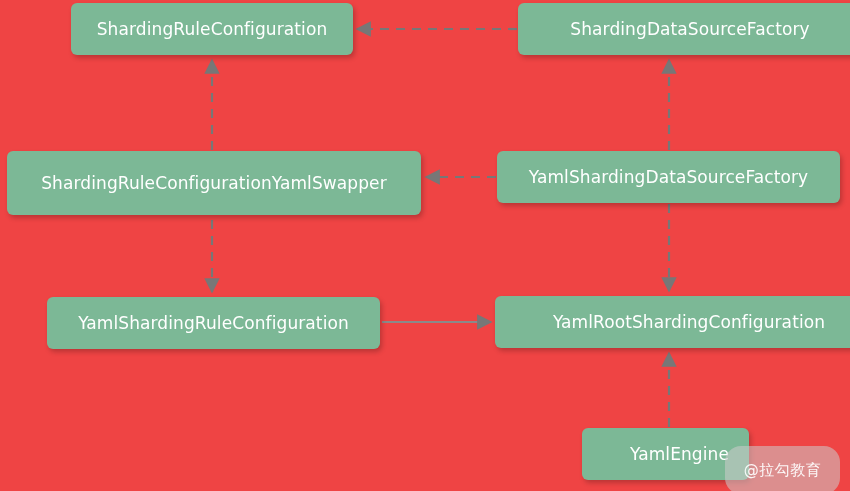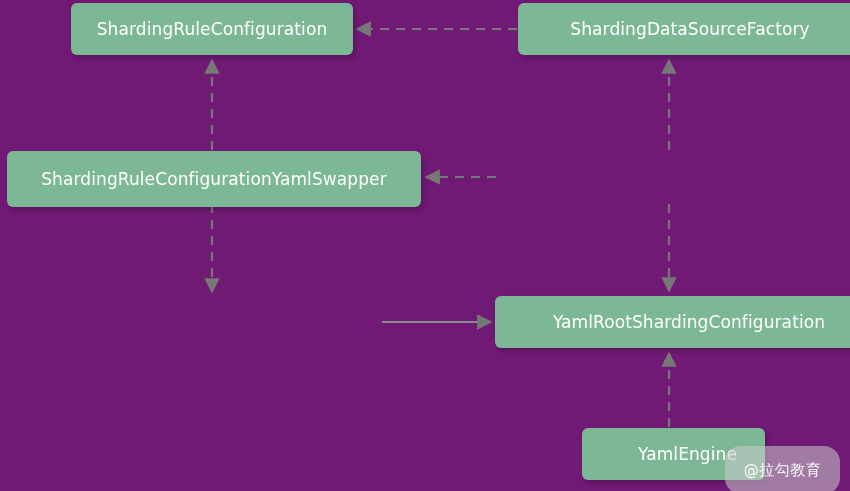--- a/index.html
+++ b/index.html
@@ -7,21 +7,21 @@
     padding: 0;
     background: #ffffff;
   }
   body {
     font-family: "DejaVu Sans", "Liberation Sans", sans-serif;
   }
   #canvas {
     position: relative;
     width: 850px;
     height: 491px;
-    background: #701a75;
+    background: #ef4444;
     overflow: hidden;
   }
   #edges {
     position: absolute;
     left: 0;
     top: 0;
     width: 850px;
     height: 491px;
     pointer-events: none;
   }
@@ -97,31 +97,37 @@
   </svg>
 
   <div class="node" style="left:71px; top:3px; width:282px; height:52px;">
     <span class="node-label">ShardingRuleConfiguration</span>
   </div>
 
   <div class="node" style="left:518px; top:3px; width:344px; height:52px;">
     <span class="node-label">ShardingDataSourceFactory</span>
   </div>
 
-  <div class="node" style="left:7px; top:151px; width:414px; height:56px;">
+  <div class="node" style="left:7px; top:151px; width:414px; height:64px;">
     <span class="node-label">ShardingRuleConfigurationYamlSwapper</span>
   </div>
 
+  <div class="node" style="left:497px; top:151px; width:343px; height:52px;">
+    <span class="node-label">YamlShardingDataSourceFactory</span>
+  </div>
 
+  <div class="node" style="left:47px; top:297px; width:333px; height:52px;">
+    <span class="node-label">YamlShardingRuleConfiguration</span>
+  </div>
 
   <div class="node" style="left:495px; top:296px; width:388px; height:52px;">
     <span class="node-label">YamlRootShardingConfiguration</span>
   </div>
 
-  <div class="node" style="left:582px; top:428px; width:183px; height:52px;padding-left:28px;">
+  <div class="node" style="left:582px; top:428px; width:167px; height:52px;padding-left:28px;">
     <span class="node-label">YamlEngine</span>
   </div>
 
   <div id="watermark">
     <span>@拉勾教育</span>
   </div>
 
 </div>
 
 </body></html>

